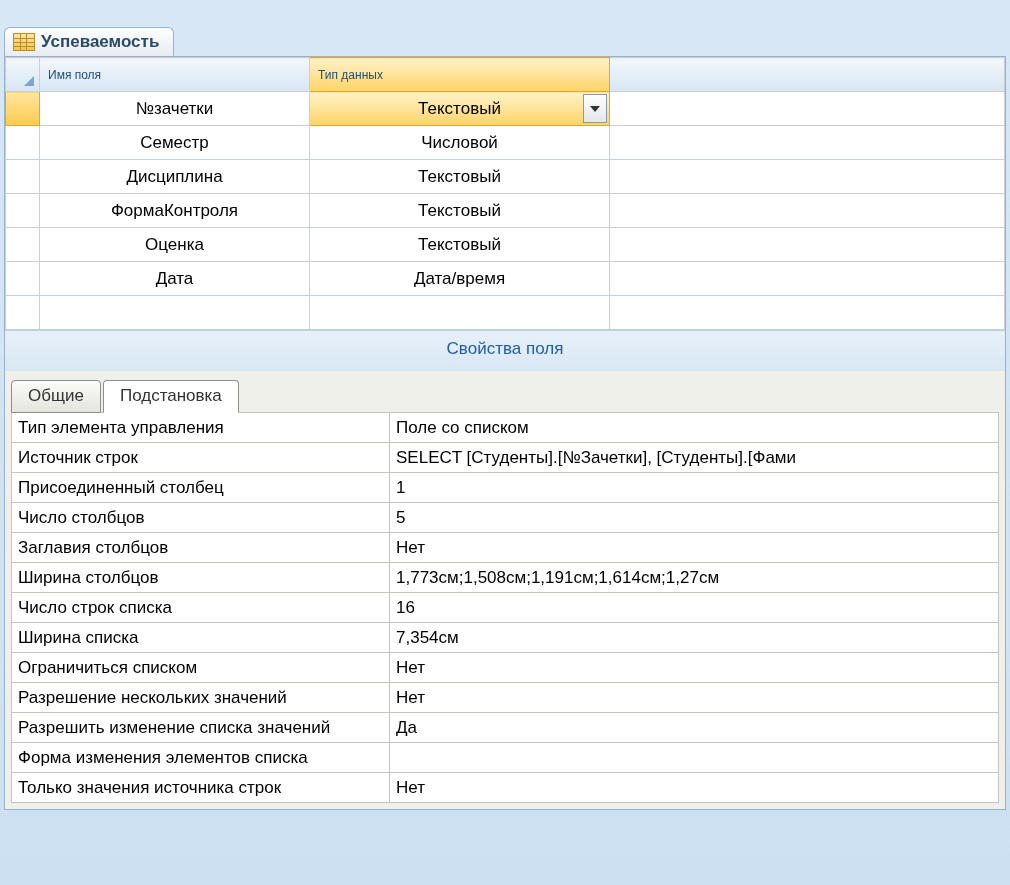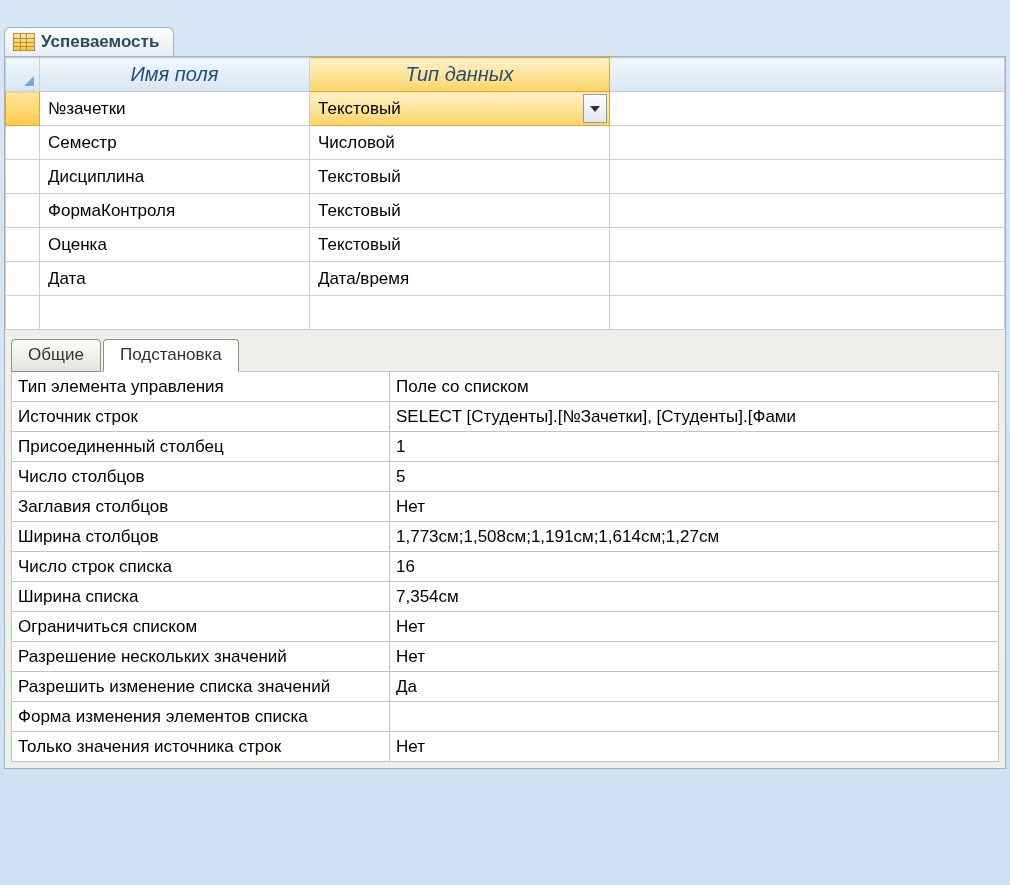--- a/index.html
+++ b/index.html
@@ -44,31 +44,30 @@
     background:#fff;
     border:1px solid #9ab2c9;
   }
   .grid {
     border-collapse: collapse;
     width:100%;
   }
   .grid th, .grid td {
     border:1px solid #c9cfd6;
     padding:4px 8px;
-    text-align:left;
+    text-align:center;
     font-weight:normal;
     height:34px;
     background:#fff;
   }
   .grid th {
     background: linear-gradient(#f2f7fb,#d7e6f3);
     color:#1e4e79;
-    text-align:center;
-    font-size:20px;
-    font-style:italic;
+    text-align:left;
+    font-size:12px;
   }
   .grid th.sel, .grid td.sel-cell {
     background: linear-gradient(#fff2c9,#ffd468);
     border:1px solid #e0a832;
   }
   .rowhdr {
     width:34px;
     background: linear-gradient(to right,#eef4fa,#dce9f6);
     border:1px solid #bcc9d6;
   }
@@ -209,20 +208,21 @@
           </tr>
           <tr>
             <td class="rowhdr"></td>
             <td></td>
             <td></td>
             <td></td>
           </tr>
         </tbody>
     </table>
 
+    <div class="prop-label">Свойства поля</div>
 
     <div class="prop-sheet">
       <div class="prop-tabs">
         <div class="prop-tab">Общие</div>
         <div class="prop-tab active">Подстановка</div>
       </div>
       <table class="prop-grid">
         <tbody id="prop-body">
             <tr>
               <td class="label">Тип элемента управления</td>

